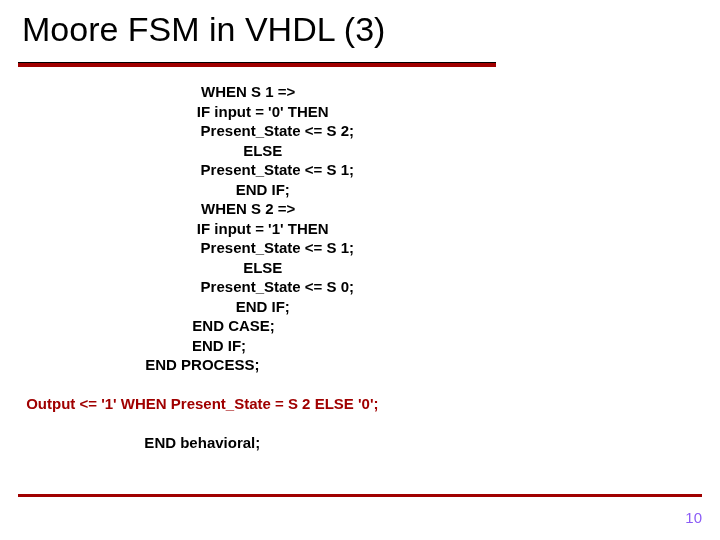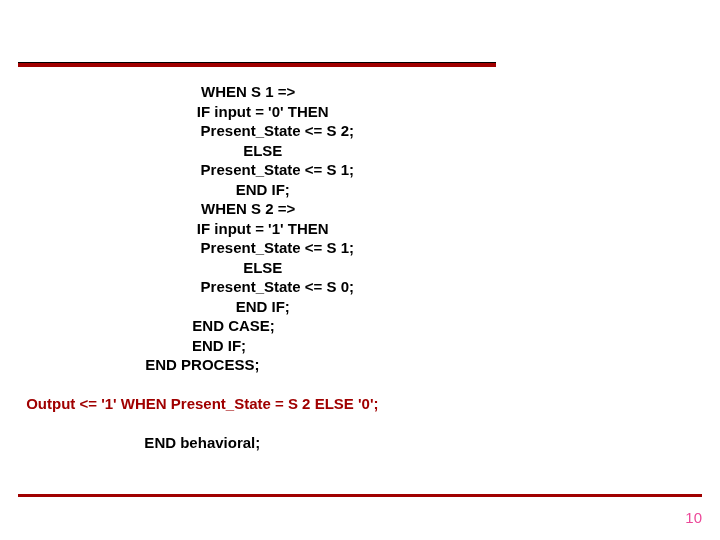--- a/index.html
+++ b/index.html
@@ -62,28 +62,29 @@
     top: 494px;
     width: 684px;
     height: 3px;
     background: #a00000;
   }
   .page-number {
     position: absolute;
     right: 18px;
     bottom: 14px;
     font-size: 15px;
-    color: #ec4899;
+    color: #8b5cf6;
   }
 </style>
 </head>
 <body>
 
 <div class="slide">
 
+  <div class="title">Moore FSM in VHDL (3)</div>
 
   <div class="rule-top"></div>
   <div class="rule-top-inner"></div>
 
   <div class="code" id="code-block"><span>                       WHEN S 1 =&gt;</span>
 <span>                              IF input = '0' THEN</span>
 <span>                                     Present_State &lt;= S 2;</span>
 <span>                              ELSE</span>
 <span>                                     Present_State &lt;= S 1;</span>
 <span>                              END IF;</span>

